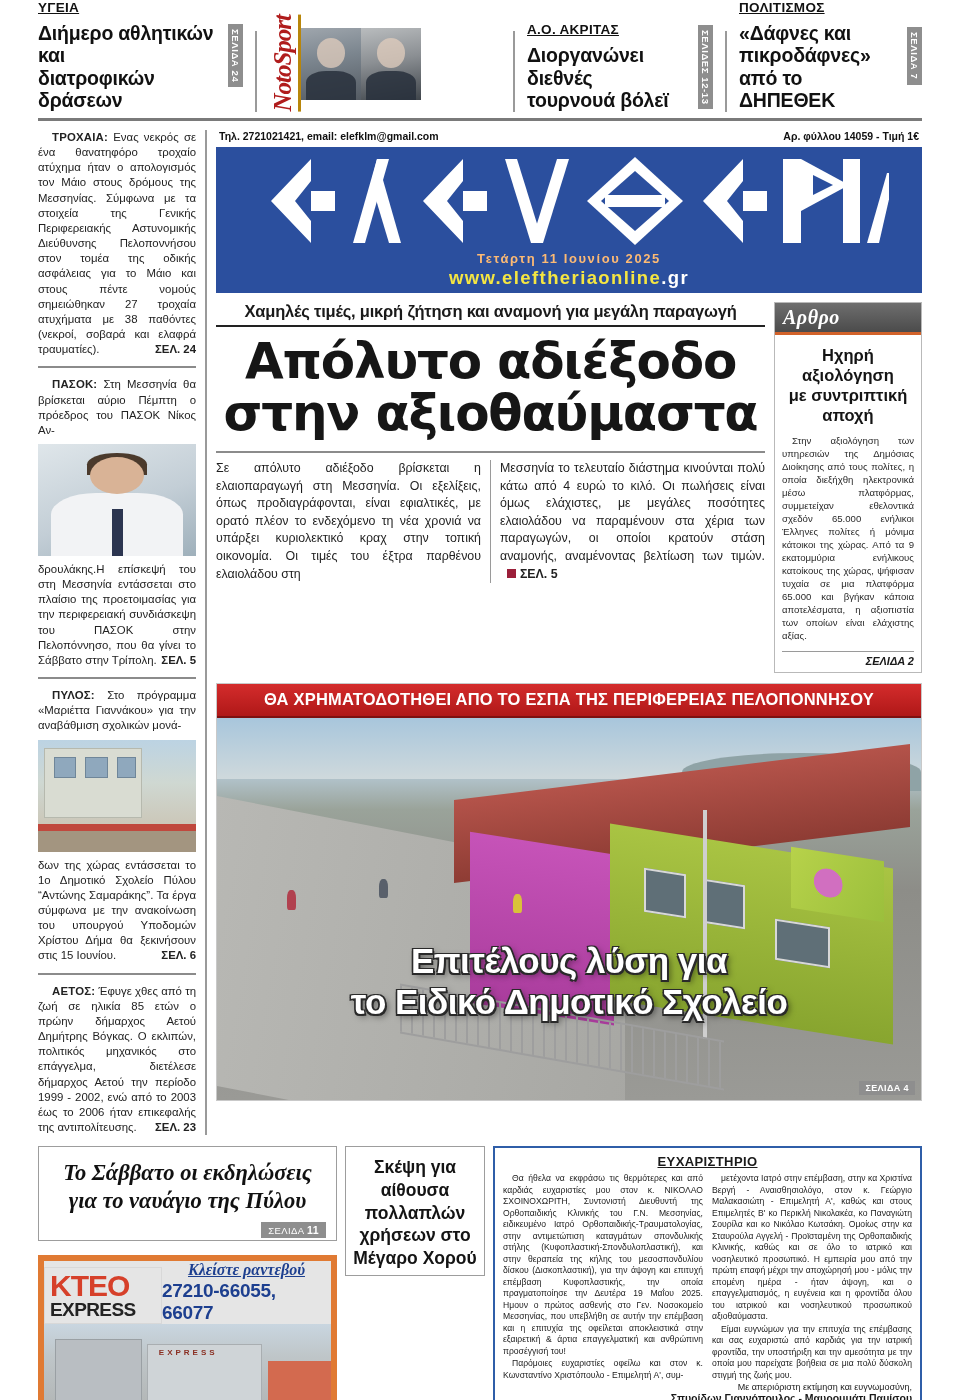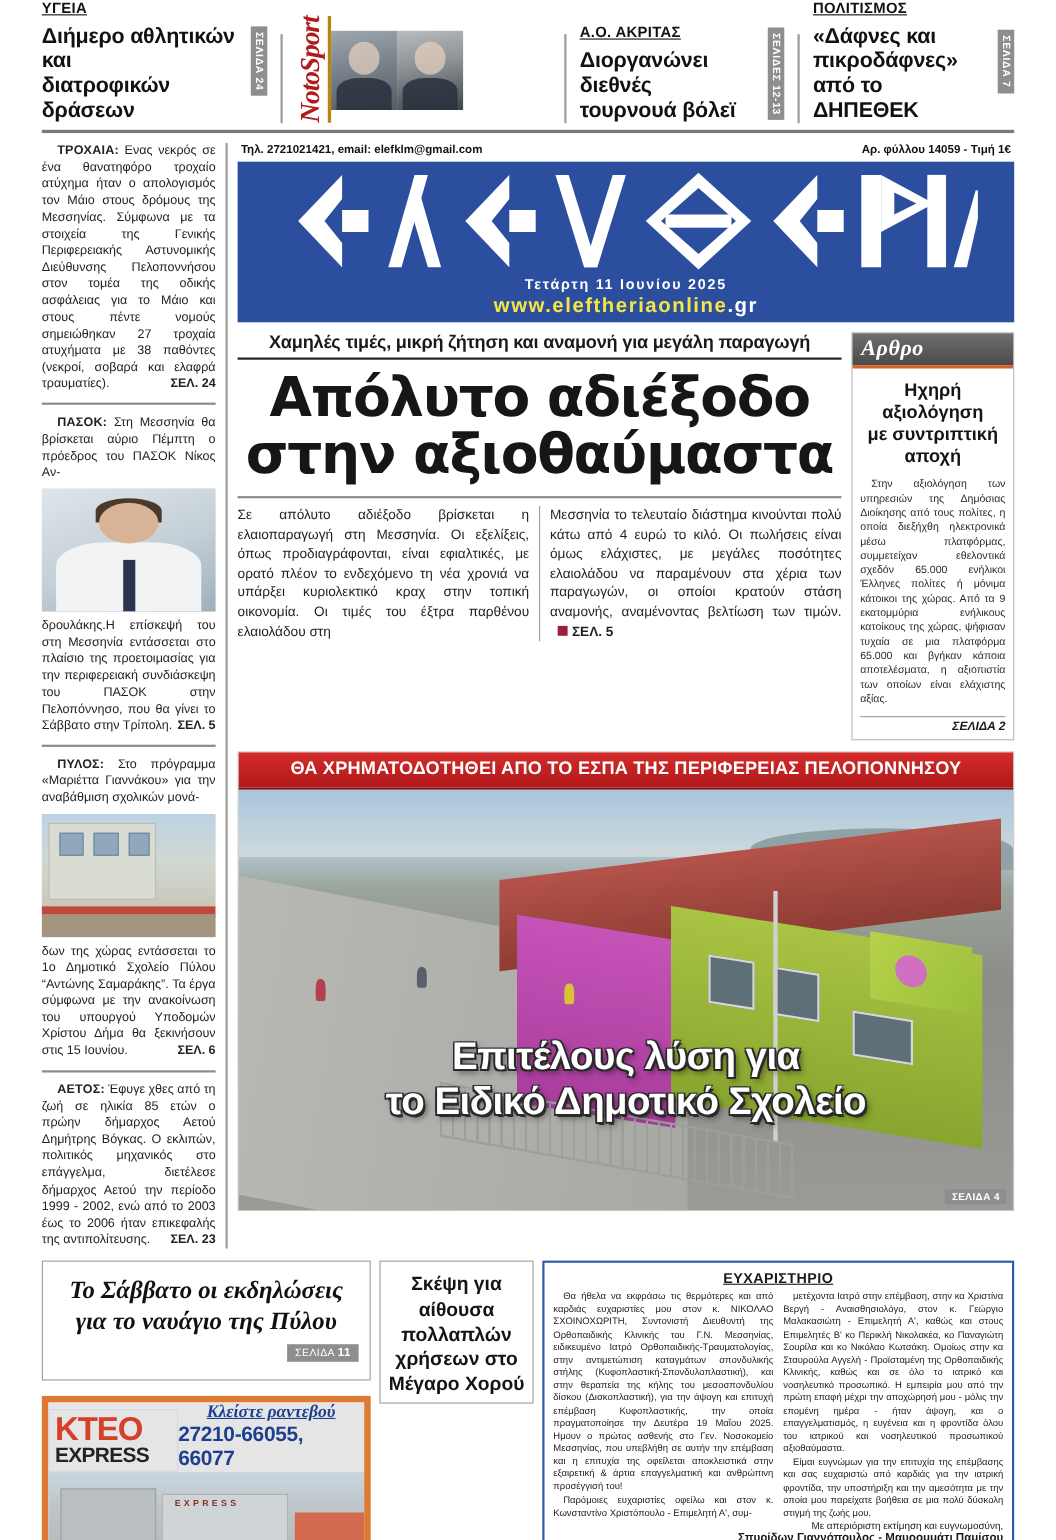--- a/index.html
+++ b/index.html
@@ -63,21 +63,21 @@
   .img-school .w1 { left:10%; top:16%; width:14%; height:18%; }
   .img-school .w2 { left:30%; top:16%; width:14%; height:18%; }
   .img-school .w3 { left:50%; top:16%; width:12%; height:18%; }
   .img-school .rail { position:absolute; left:0; bottom:16%; width:100%; height:9%; background:#c0483d; }
   .img-school .grnd { position:absolute; left:0; bottom:0; width:100%; height:18%; background:#a39580; }
 
   
   .head-line { display: flex; justify-content: space-between; align-items: baseline; font-size: 10.5px; font-weight: 700; color: #111; padding: 0 3px 5px; }
   .masthead { background: #2b4f9e; height: 146px; position: relative; display:flex; flex-direction:column; align-items:center; justify-content:center; }
   .logo-word { display:flex; align-items:center; justify-content:center; gap: 2px; margin-top: 4px; }
-  .mast-date { color:#ffffff; font-size: 13px; font-weight: 700; letter-spacing: 1.6px; margin-top: 4px; font-family:"Liberation Sans", sans-serif; }
+  .mast-date { color:#fdba74; font-size: 13px; font-weight: 700; letter-spacing: 1.6px; margin-top: 4px; font-family:"Liberation Sans", sans-serif; }
   .mast-url { color:#f5e642; font-size: 18.5px; font-weight: 800; letter-spacing: 1.4px; margin-top: 1px; }
   .mast-url .gr { color:#fff; }
 
   
   .leadwrap { display: flex; margin-top: 9px; }
   .leadmain { flex: 1; padding-right: 9px; }
   .lead-kicker { font-size: 16.5px; font-weight: 800; text-align: center; border-bottom: 2.5px solid #222; padding-bottom: 4px; letter-spacing: -.2px; }
   .lead-title { text-align: center; font-size: 50px; font-weight: 800; line-height: 1.03; letter-spacing: -1.2px; margin: 9px 0 2px; color:#161616; font-family:"DejaVu Sans", sans-serif; }
   .lead-title .l2 { display:block; }
   .lead-cols { display: flex; margin-top: 12px; border-top: 2px solid #8b8b8b; padding-top: 7px; }
@@ -123,21 +123,21 @@
     font-size: 35px; font-weight: 800; line-height: 1.18; letter-spacing:-.5px;
     text-shadow: 2px 2px 0 #2a2a2a, -1.5px -1.5px 0 #2a2a2a, 1.5px -1.5px 0 #2a2a2a, -1.5px 1.5px 0 #2a2a2a, 3px 3px 6px rgba(0,0,0,.5); }
   .feat-page { position:absolute; right:6px; bottom:5px; background:#8e8e8e; color:#fff; font-size:9px; font-weight:700; padding:2px 6px; letter-spacing:.4px;text-align:center; }
 
   
   .bottom { display: flex; margin-top: 11px; gap: 8px; }
   .bl { width: 299px; }
   .bm { width: 140px; }
   .br { flex: 1; }
 
-  .bigteaser { border: 1.5px solid #9d9d9d; padding: 12px 10px 16px; text-align:center; position:relative; }
+  .bigteaser { border: 1.5px solid #9d9d9d; padding: 12px 10px 2px; text-align:center; position:relative; }
   .bigteaser .t { font-size: 22.5px; font-weight: 700; font-style: italic; line-height: 1.24; color:#111; font-family:"Liberation Serif", serif; }
   .pagetag { display:inline-block; background:#8e8e8e; color:#fff; font-size: 9.5px; font-weight:400; letter-spacing:.4px; padding:2px 7px; }
   .pagetag b { font-weight:800; font-size:10.5px; }
   .tag-right { text-align:right; margin-top: 5px; }
 
   .ktbox { border: 6px solid #e07a33; margin-top: 14px; }
   .kt-top { display:flex; background:#e5e5e5; align-items:flex-end; }
   .kt-logo { width: 118px; border:1px solid #d8d8d8; padding: 4px 5px; display:flex; flex-direction:column; justify-content:center; }
   .kt-kteo { font-size: 30px; font-weight: 800; color:#d6402a; line-height:.92; letter-spacing:-1px; }
   .kt-express { font-size: 19px; font-weight: 800; color:#232323; line-height:1; letter-spacing:-.6px; }

